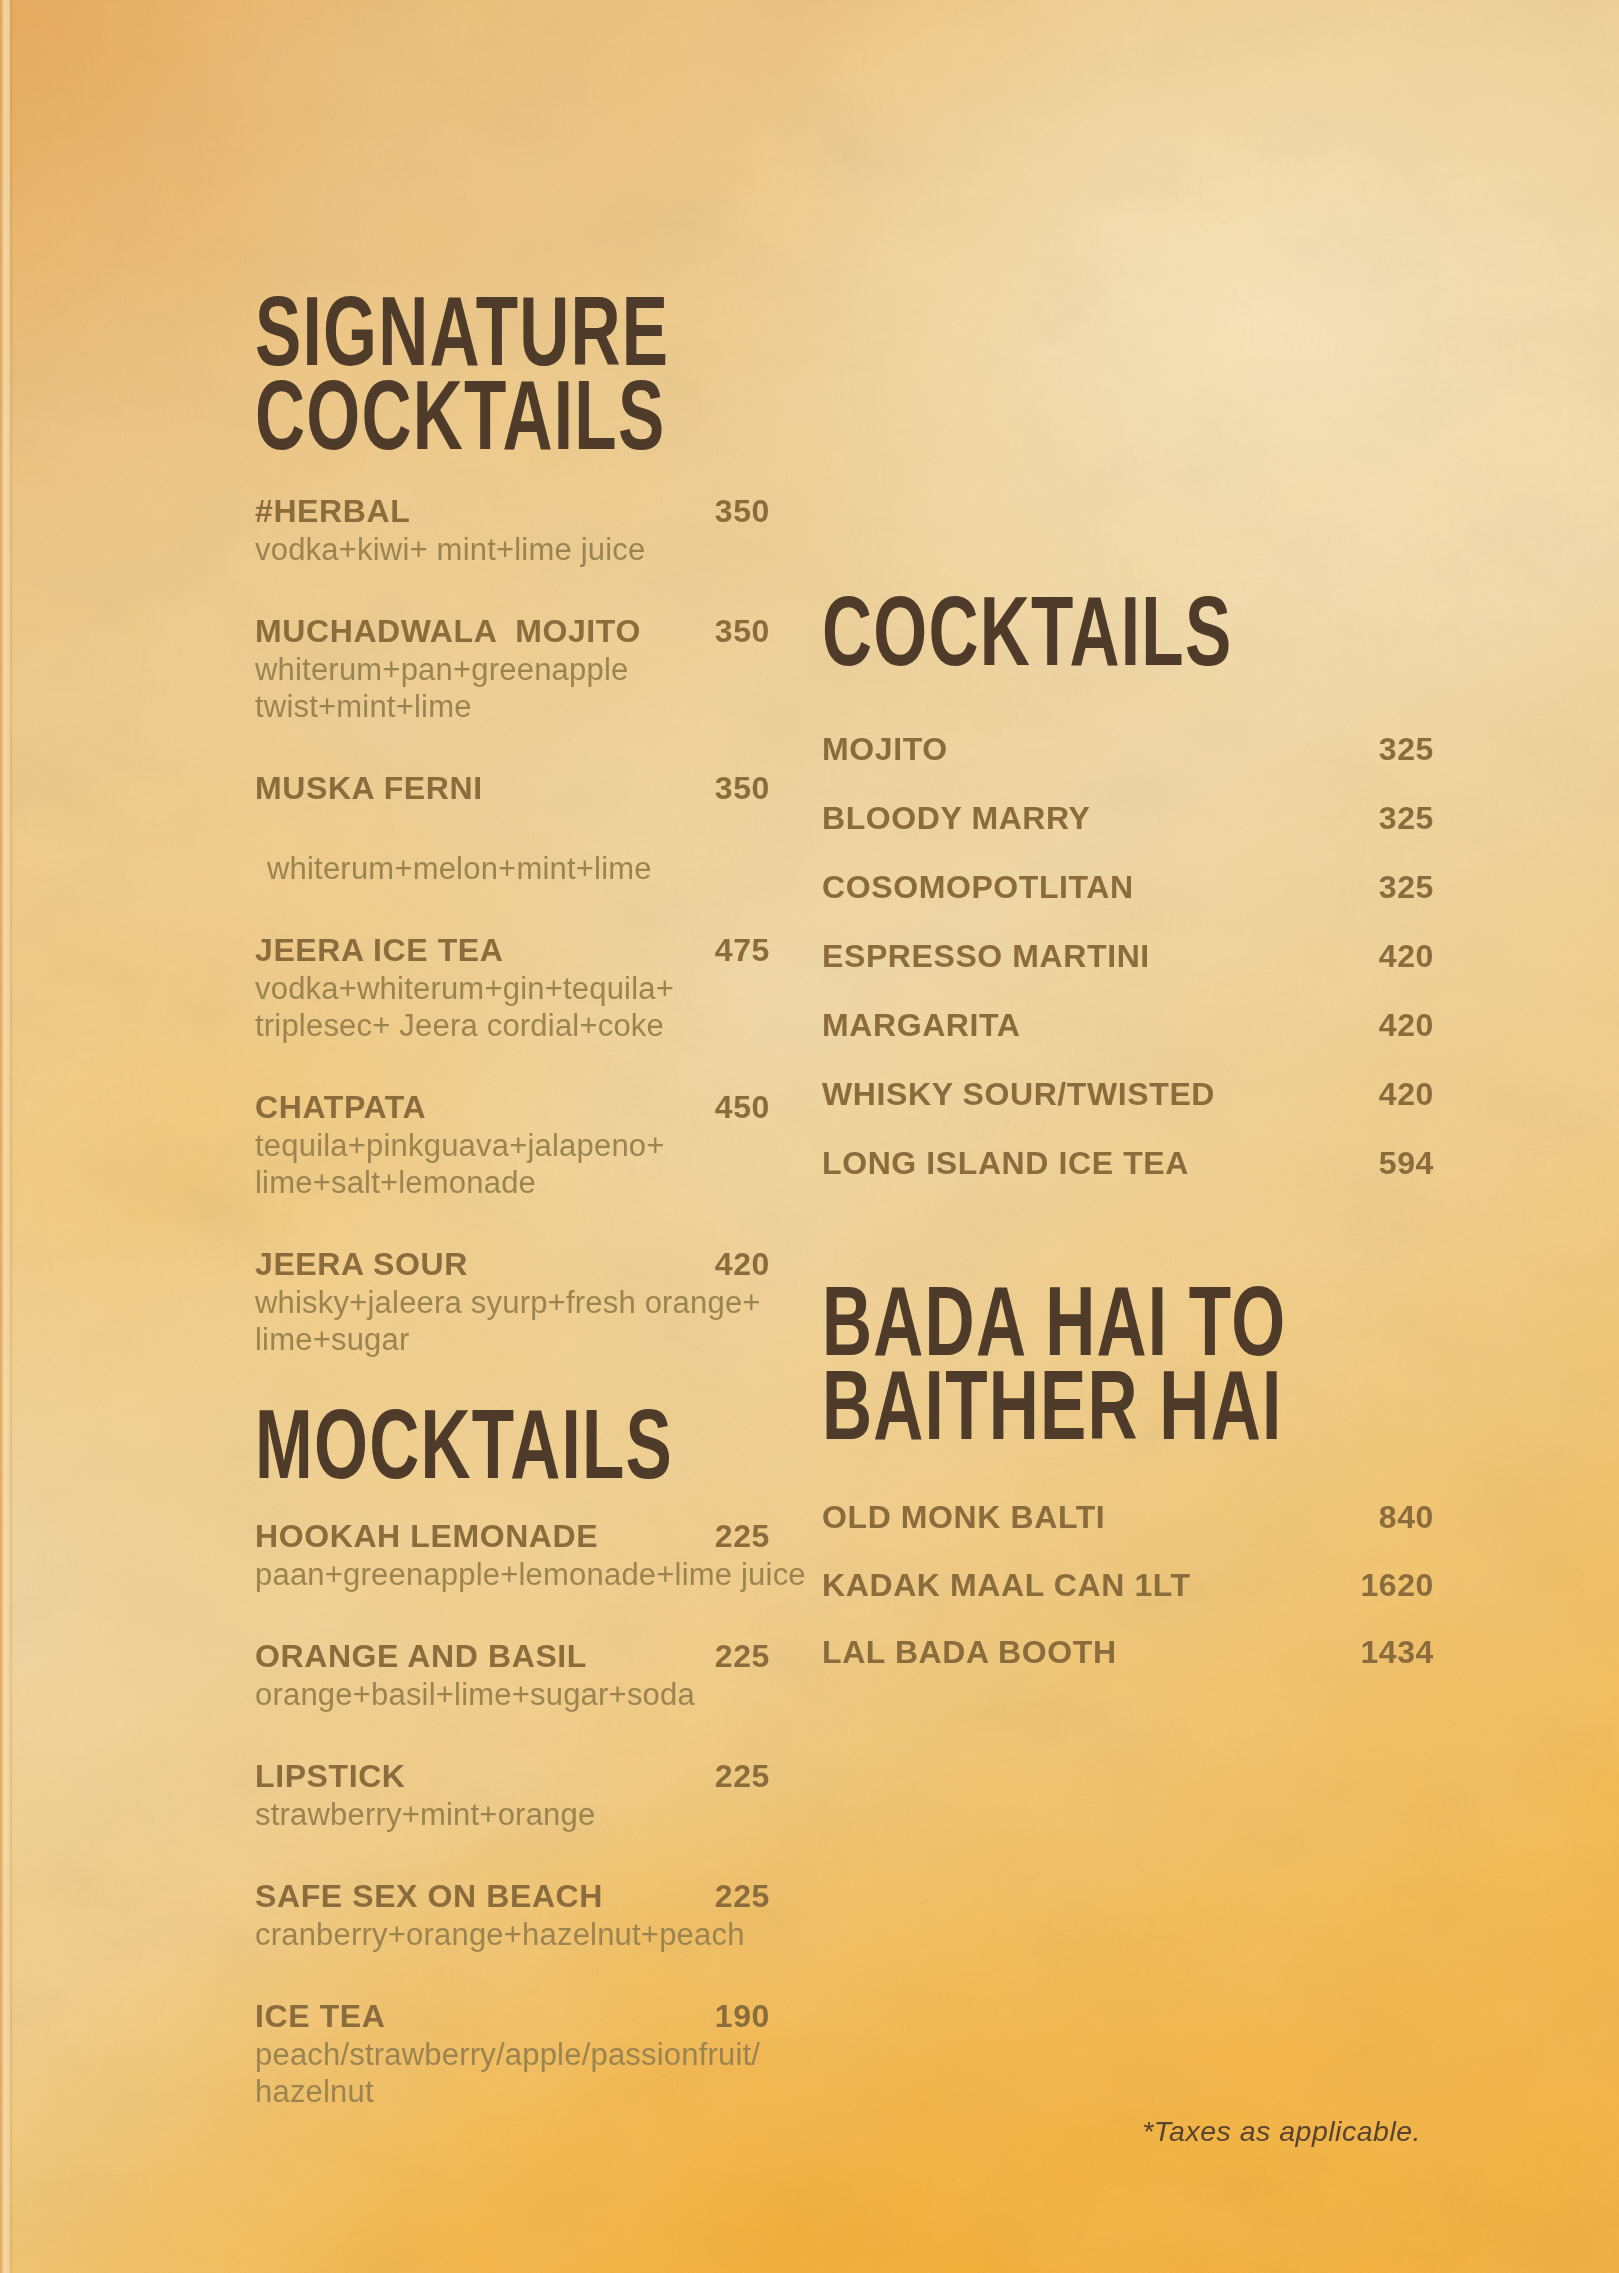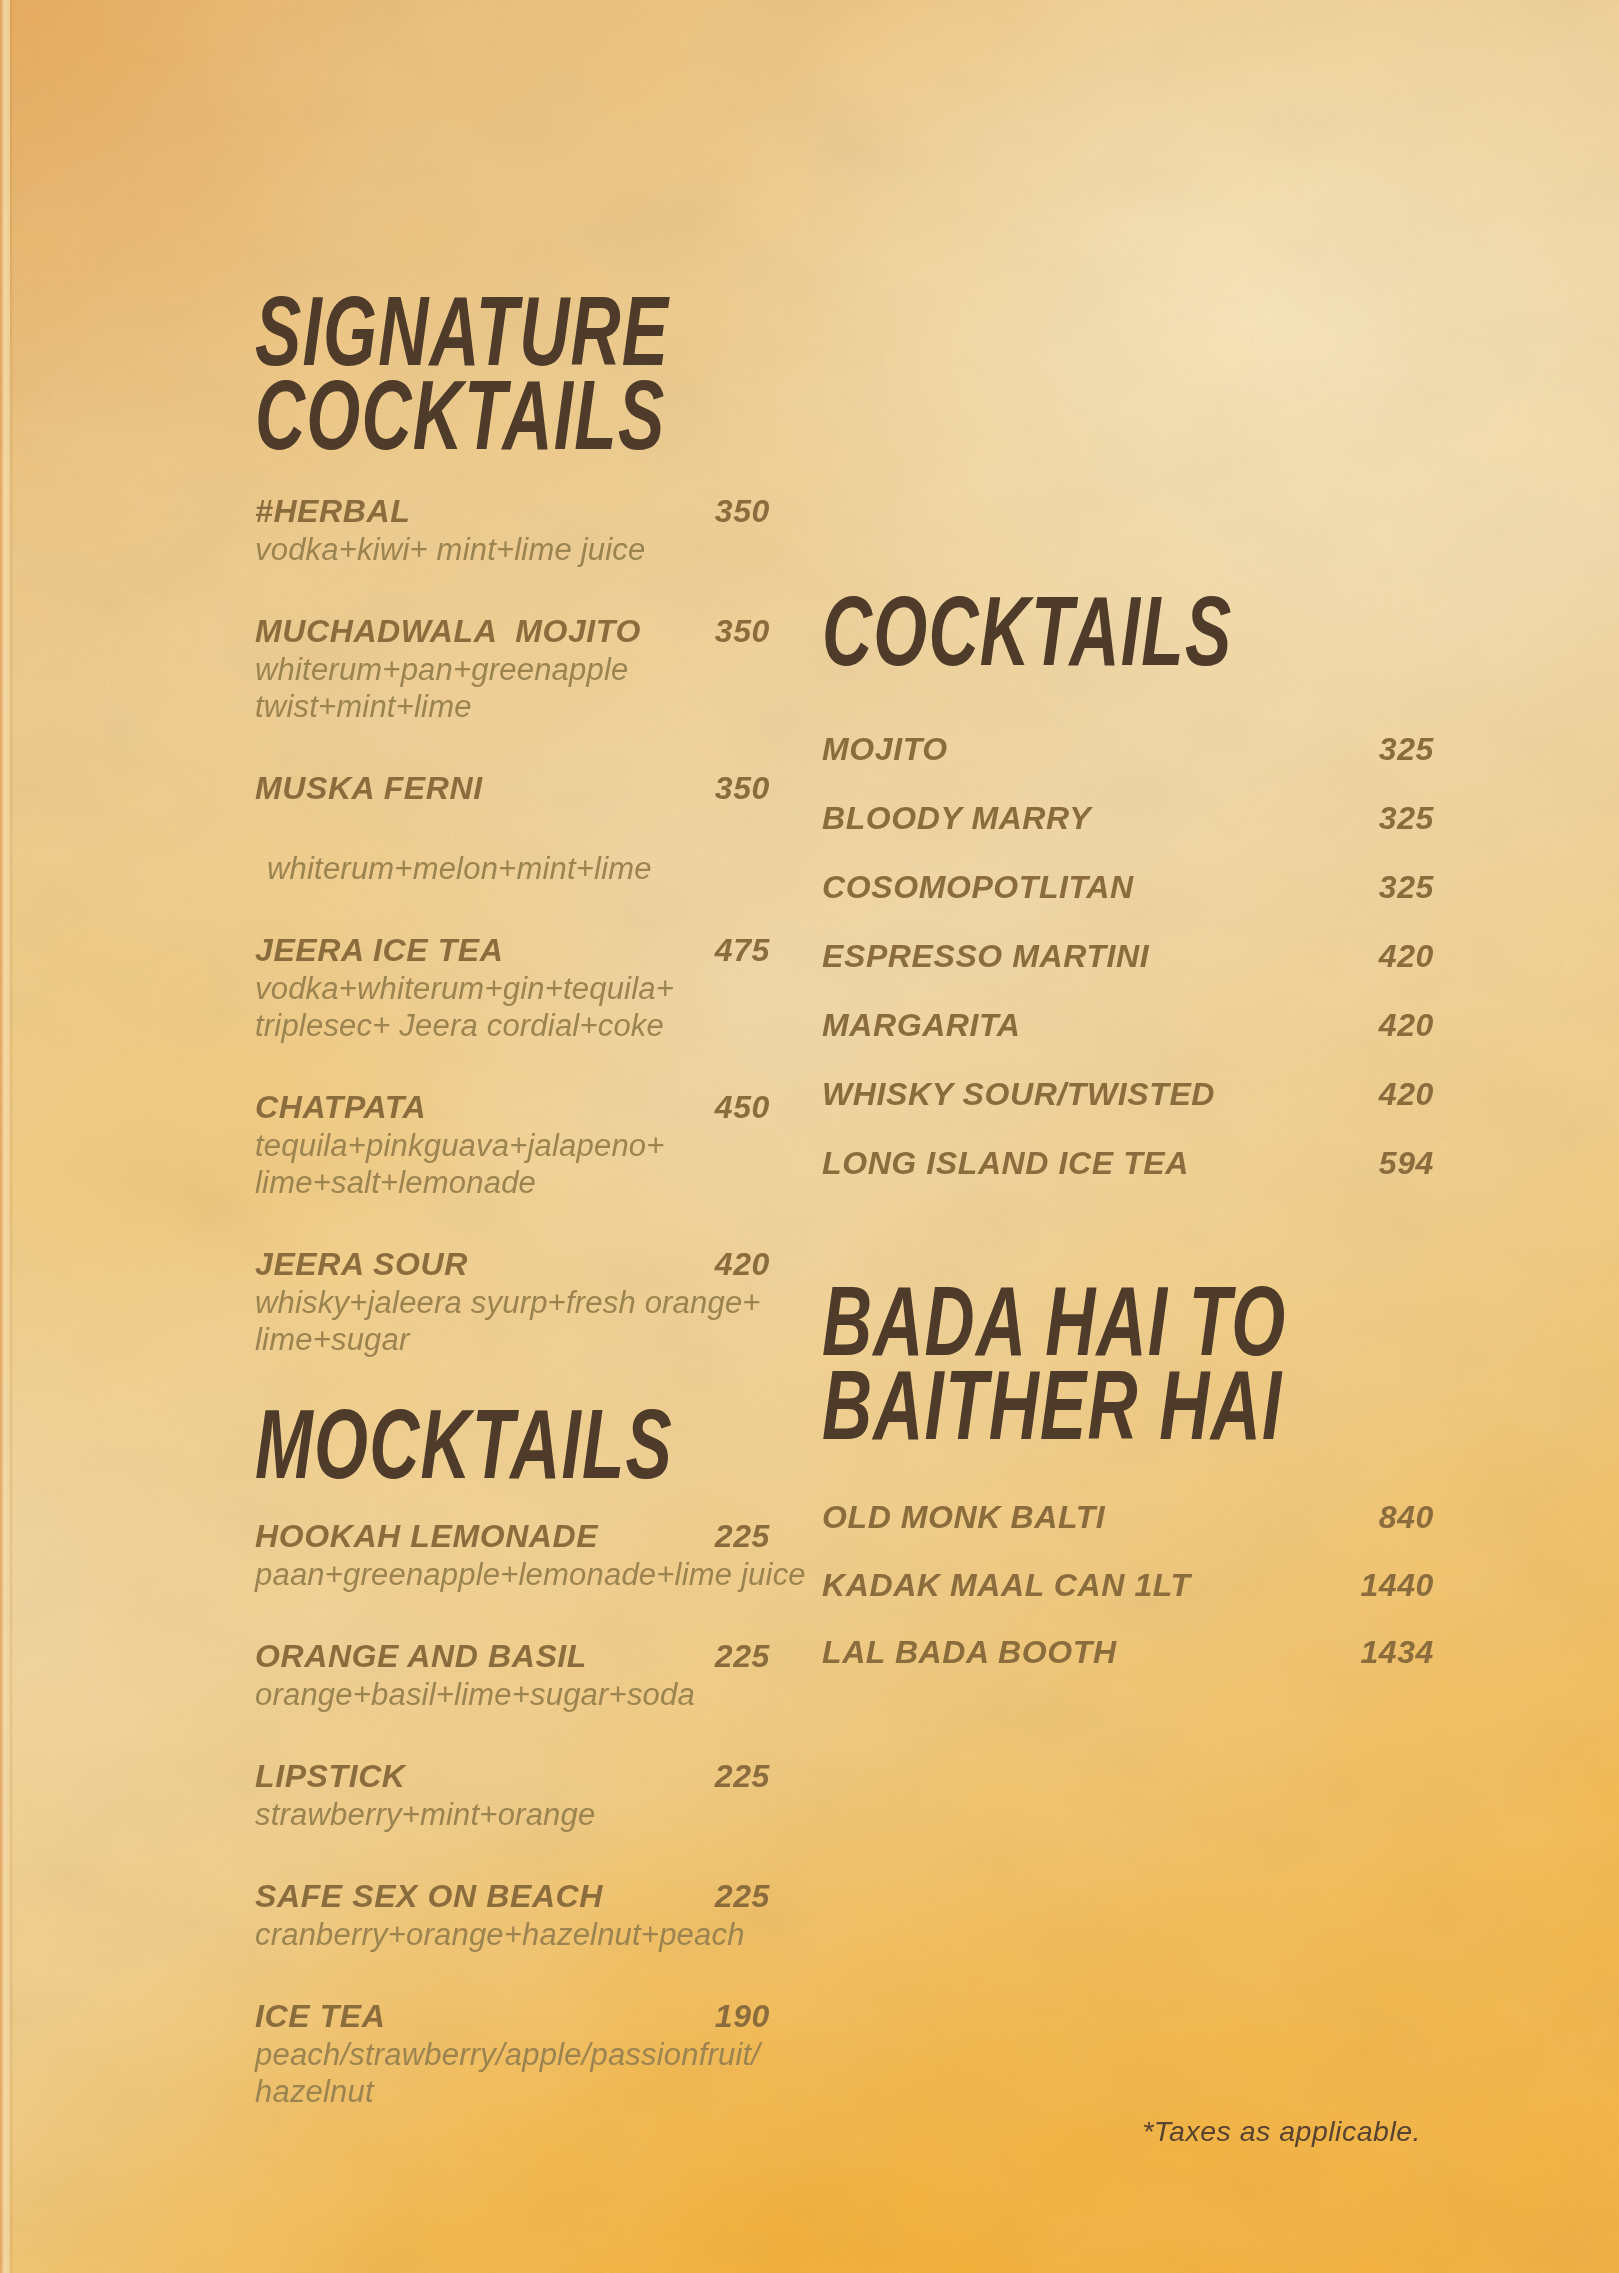--- a/index.html
+++ b/index.html
@@ -17,21 +17,21 @@
   }
   .edge-strip{
     position:absolute;left:0;top:0;width:10px;height:100%;
     background:linear-gradient(90deg,#e09a50 0%, #f4ddac 45%, #f2d197 100%);
     opacity:.85;
     box-shadow:1.8px 0 2.8px rgba(150,95,30,.25);
     z-index:2;
   }
   svg.texture{position:absolute;left:0;top:0;z-index:1;pointer-events:none;}
 
-  .col{position:absolute;z-index:3;font-style:italic;}
+  .col{position:absolute;z-index:3;}
   .col-left{left:255px;top:289px;width:515px;}
   .col-right{left:822px;top:589px;width:612px;}
 
   .heading{
     margin:0;
     font-weight:bold;
     font-size:99px;
     line-height:84px;
     letter-spacing:1.8px;
     color:#4e3b29;
@@ -271,21 +271,21 @@
 
     <div class="b-item">
       <div class="row">
         <span class="name">OLD MONK BALTI</span>
         <span class="price">840</span>
       </div>
     </div>
     <div class="b-item">
       <div class="row">
         <span class="name">KADAK MAAL CAN 1LT</span>
-        <span class="price">1440</span>
+        <span class="price">1620</span>
       </div>
     </div>
     <div class="b-item">
       <div class="row">
         <span class="name">LAL BADA BOOTH</span>
         <span class="price">1434</span>
       </div>
     </div>
 
   </div>

